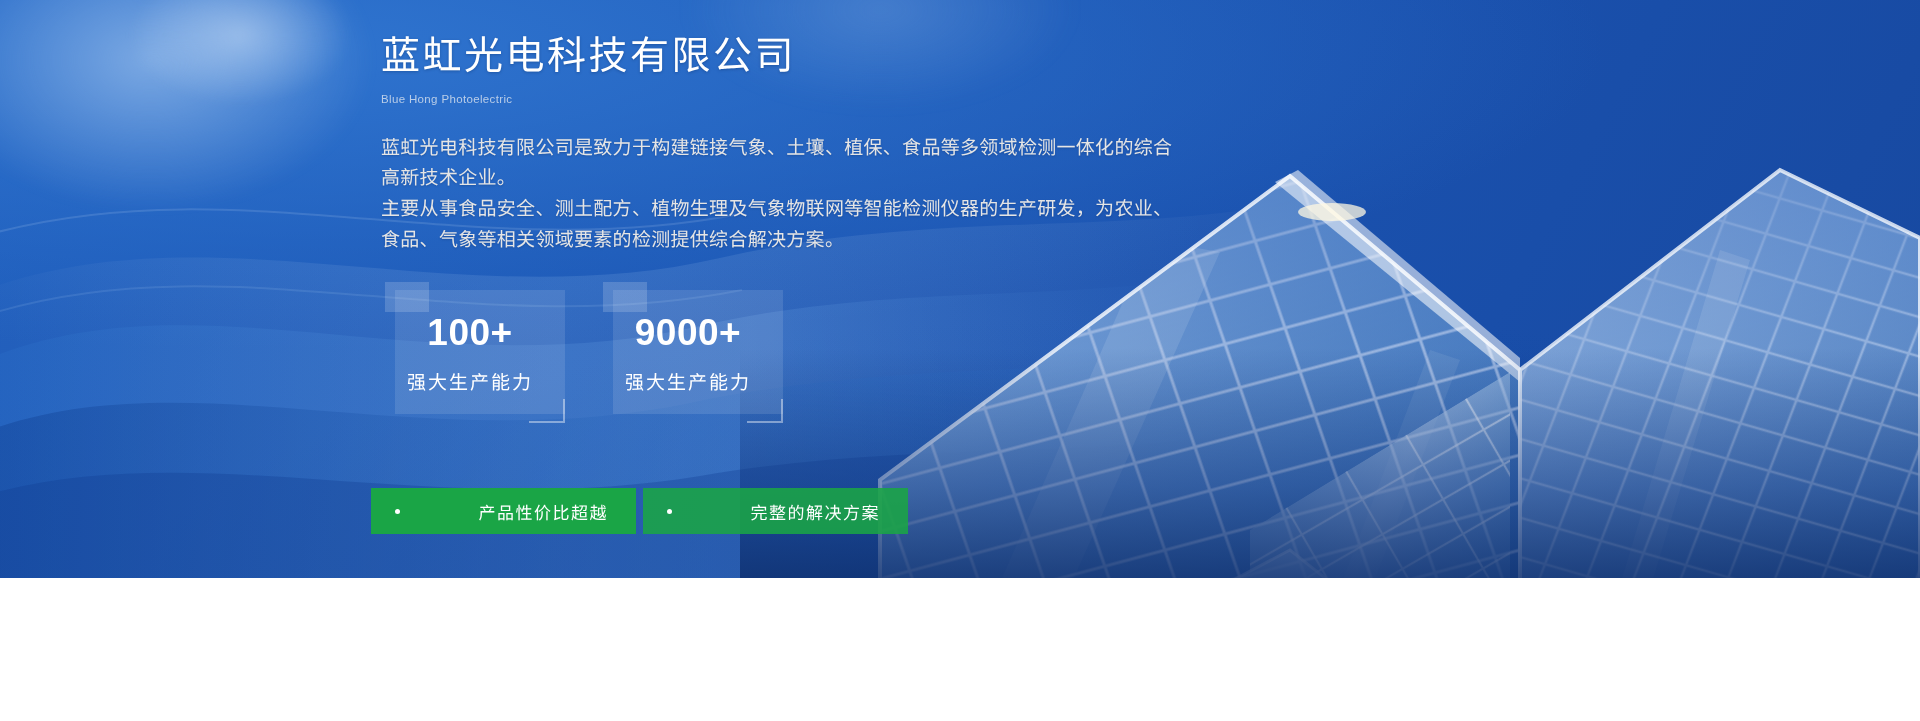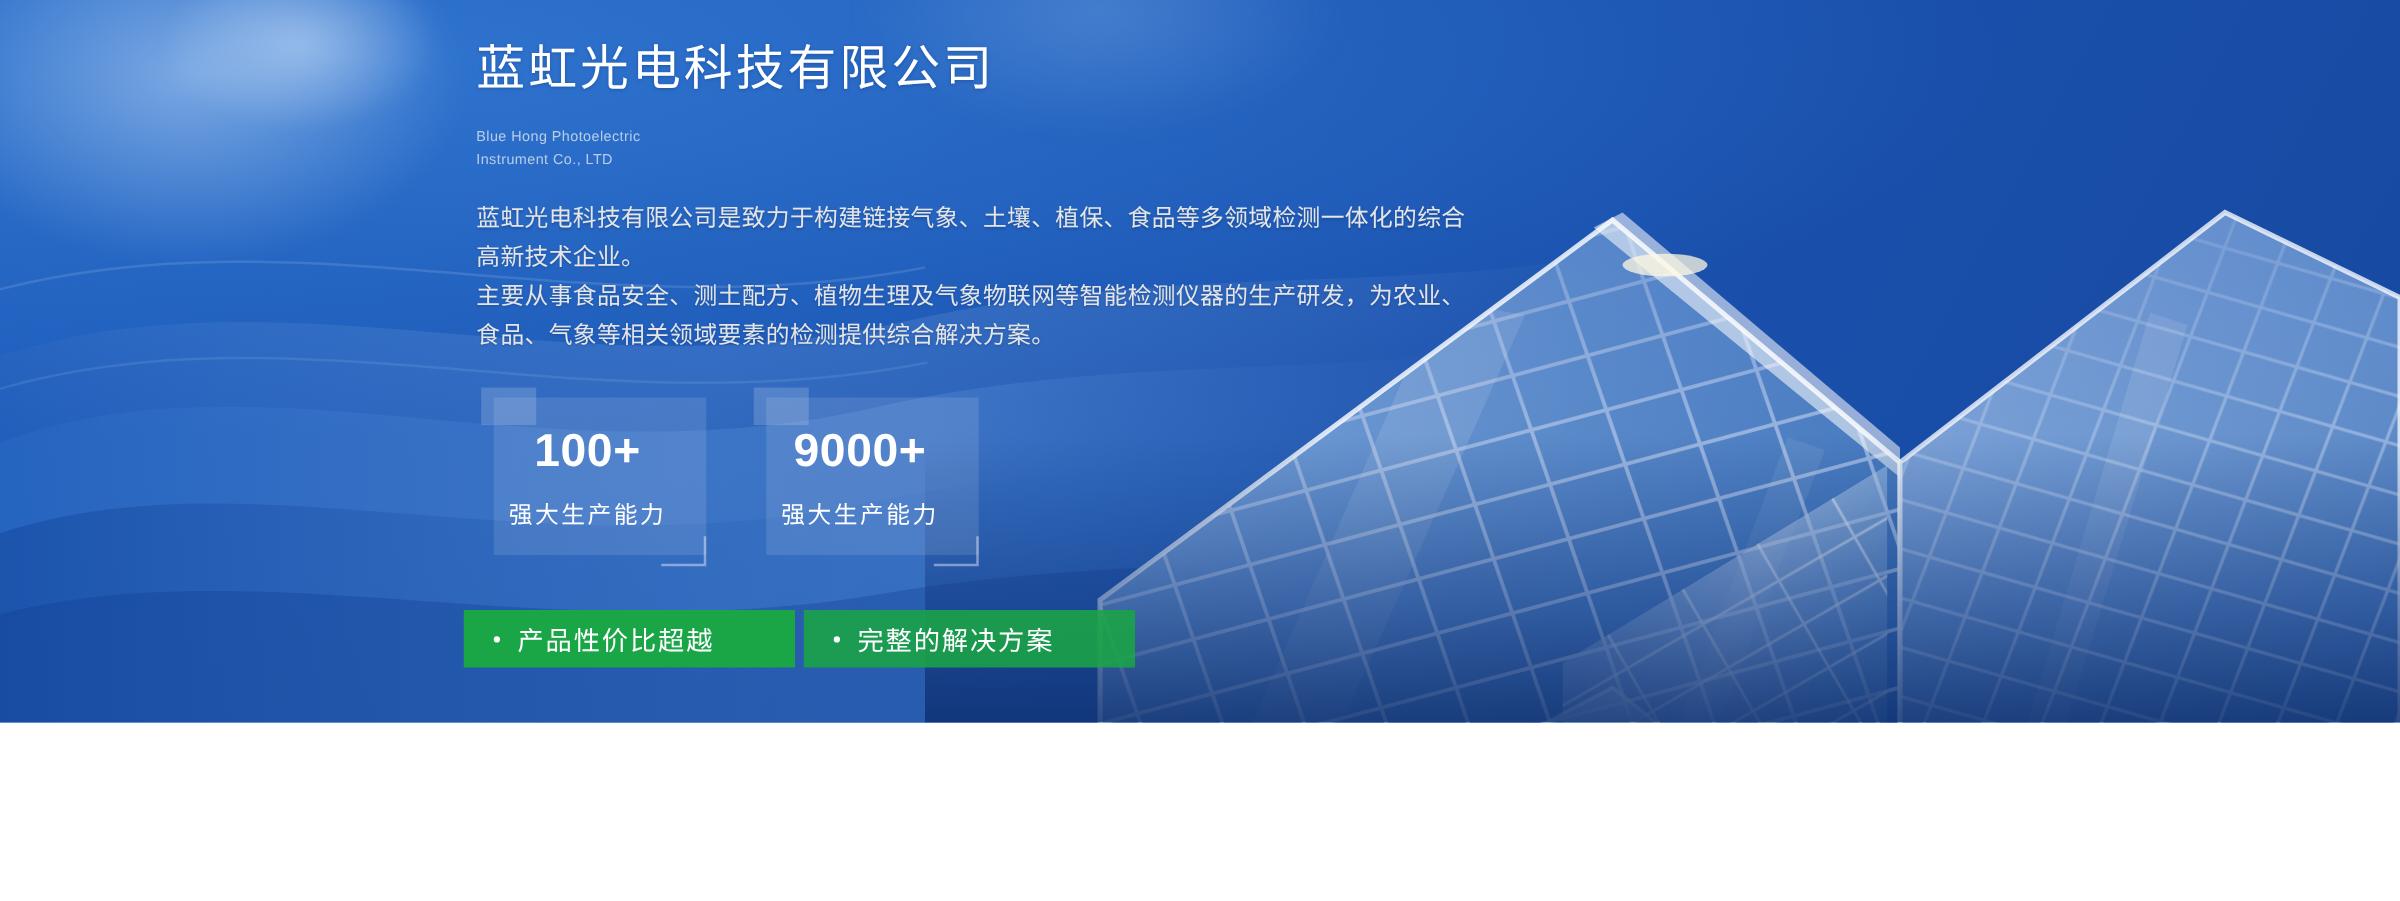--- a/index.html
+++ b/index.html
@@ -79,21 +79,21 @@
   .company-title {
     font-size:39px;
     line-height:1.2;
     font-weight:400;
     color:#ffffff;
     letter-spacing:2.5px;
     text-shadow:0 1px 3px rgba(0,32,80,.30);
   }
 
   .company-en {
-    margin-top:22px;
+    margin-top:11px;
     font-size:11.5px;
     line-height:1.55;
     color:#b9cde8;
     letter-spacing:.35px;
     font-weight:400;
   }
 
   .para {
     color:#e5e5e5;
     font-size:19px;
@@ -164,23 +164,24 @@
     left:371px; top:488px;
     display:flex;
     z-index:40;
   }
   .tag {
     height:46px;
     display:flex;
     align-items:center;
     padding:0 28px 0 24px;
     color:#ffffff;
-    font-size:21px;
+    font-size:17px;
     letter-spacing:1.5px;
     white-space:nowrap;
+    justify-content:space-between;
   }
   .tag-1 { background:#1aa546; width:265px; }
   .tag-2 { background:rgba(26,165,70,.88); width:265px; margin-left:7px; }
   .tag .dot {
     display:inline-block;
     width:5px; height:5px;
     border-radius:50%;
     background:#ffffff;
     margin-right:14px;
     flex:none;
@@ -306,21 +307,20 @@
   </div>
 
   <div class="ground"></div>
 
   <div class="content">
 
     <h1 class="company-title">蓝虹光电科技有限公司</h1>
 
     <div class="company-en">
       <div>Blue Hong Photoelectric</div>
-      <div>Instrument Co., LTD</div>
     </div>
 
     <p class="para para-1">蓝虹光电科技有限公司是致力于构建链接气象、土壤、植保、食品等多领域检测一体化的综合高新技术企业。</p>
 
     <p class="para para-2">主要从事食品安全、测土配方、植物生理及气象物联网等智能检测仪器的生产研发，为农业、食品、气象等相关领域要素的检测提供综合解决方案。</p>
 
     <div class="stats">
 
       <div class="stat-card">
         <span class="panel"></span>

